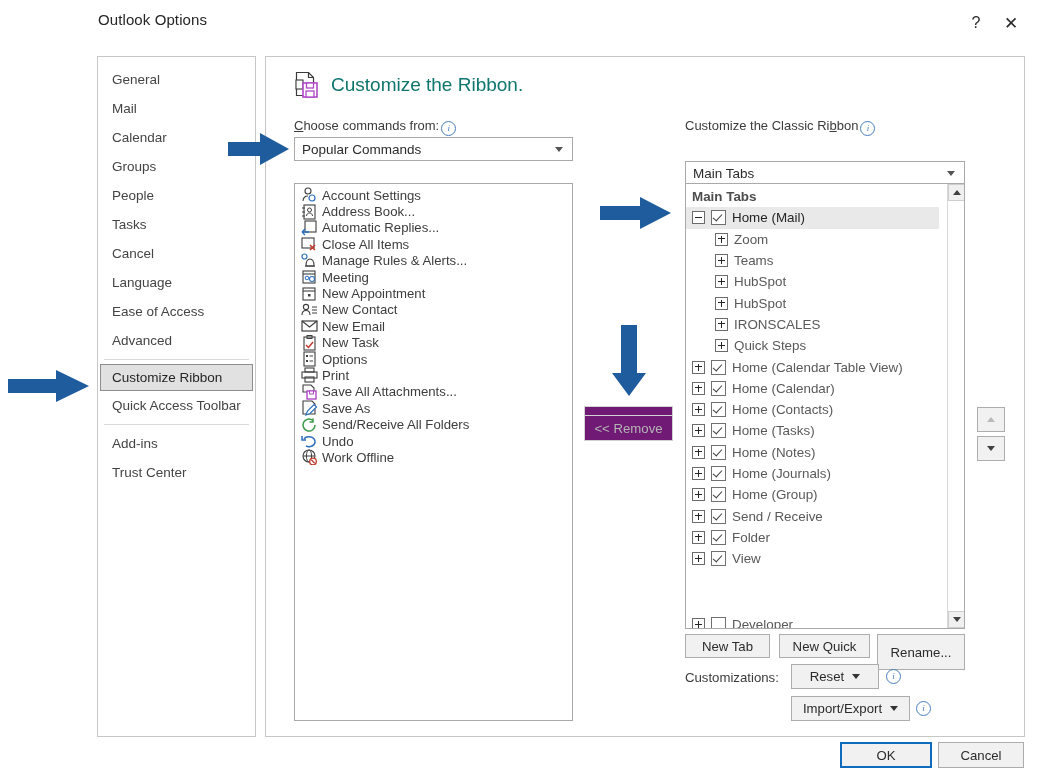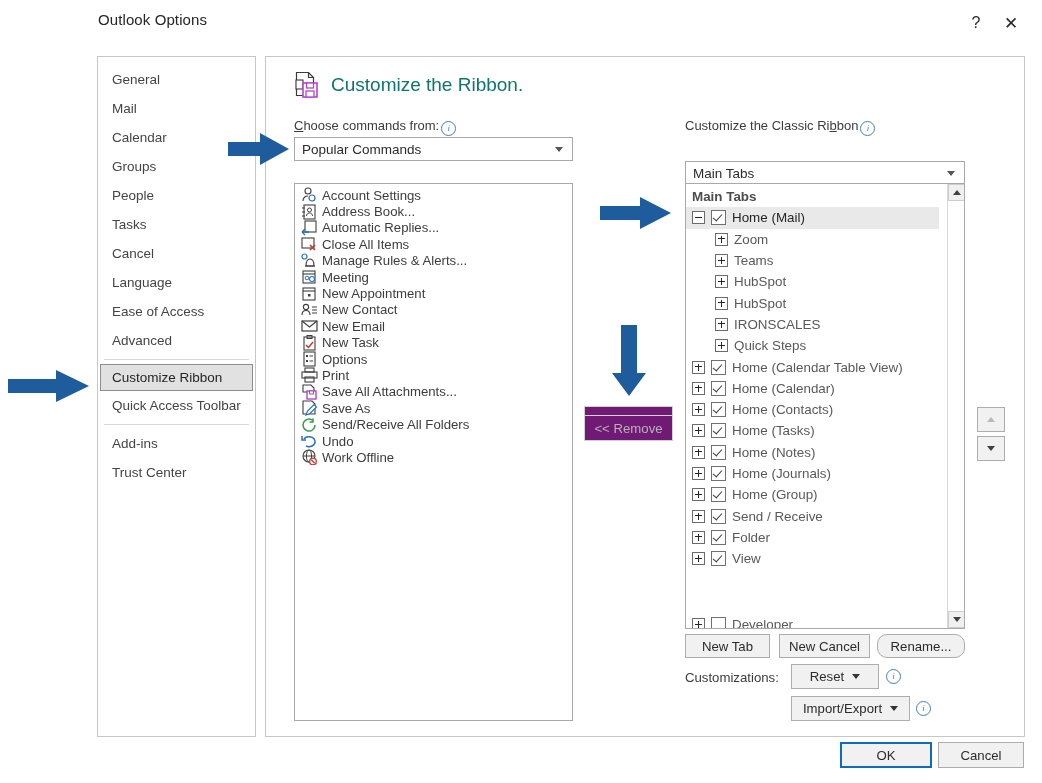--- a/index.html
+++ b/index.html
@@ -141,21 +141,21 @@
   #remove-button{left:584px;top:415px;width:89px;height:26px;}
 
   
   #move-up-button{left:977px;top:407px;width:28px;height:25px;}
   #move-down-button{left:977px;top:436px;width:28px;height:25px;}
   #move-up-button .tri-up{border-bottom-color:#b9b9b9;}
 
   
   #new-tab-button{left:685px;top:634px;width:85px;height:24px;}
   #new-group-button{left:779px;top:634px;width:91px;height:24px;}
-  #rename-button{left:877px;top:634px;width:88px;height:24px;border-radius:10px;}
+  #rename-button{left:877px;top:634px;width:88px;height:36px;}
   #customizations-label{left:685px;top:670px;font-size:13.2px;color:#3b3b3b;}
   #reset-button{left:791px;top:664px;width:88px;height:25px;gap:8px;}
   #import-export-button{left:791px;top:696px;width:119px;height:25px;gap:8px;}
   .btn .bcaret{width:0;height:0;border-left:4px solid transparent;border-right:4px solid transparent;border-top:5px solid #333;}
   #reset-info{left:884px;top:669px;}
   #import-export-info{left:914px;top:701px;}
 
   
   #ok-button{
     left:840px;top:742px;width:92px;height:26px;
@@ -487,21 +487,21 @@
   <span class="tri-up"></span>
 </div>
 <div class="abs btn" id="move-down-button">
   <span class="tri-dn"></span>
 </div>
 
 <div class="abs btn" id="new-tab-button">
   <span>New Tab</span>
 </div>
 <div class="abs btn" id="new-group-button">
-  <span>New Cancel</span>
+  <span>New Quick</span>
 </div>
 <div class="abs btn" id="rename-button">
   <span>Rename...</span>
 </div>
 
 <div class="abs" id="customizations-label">Customizations:</div>
 
 <div class="abs btn" id="reset-button">
   <span>Reset</span>
   <span class="bcaret"></span>

